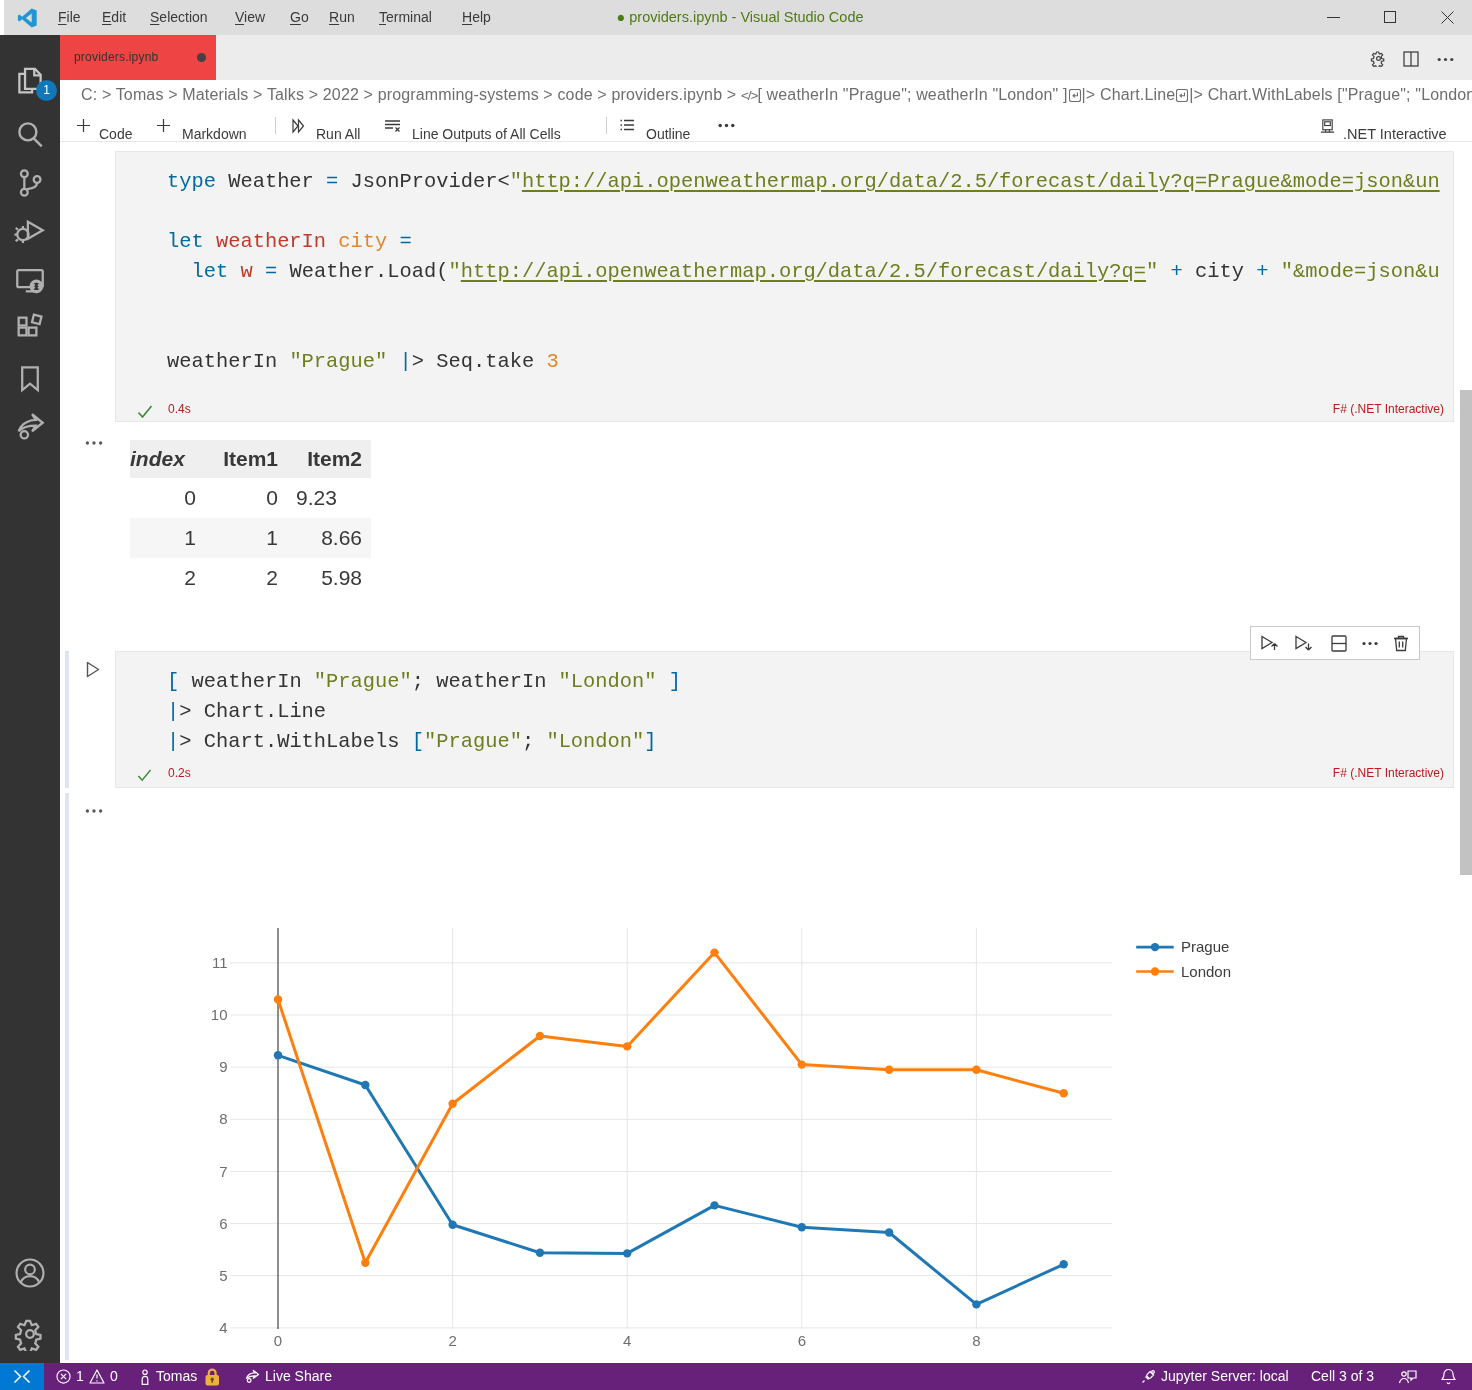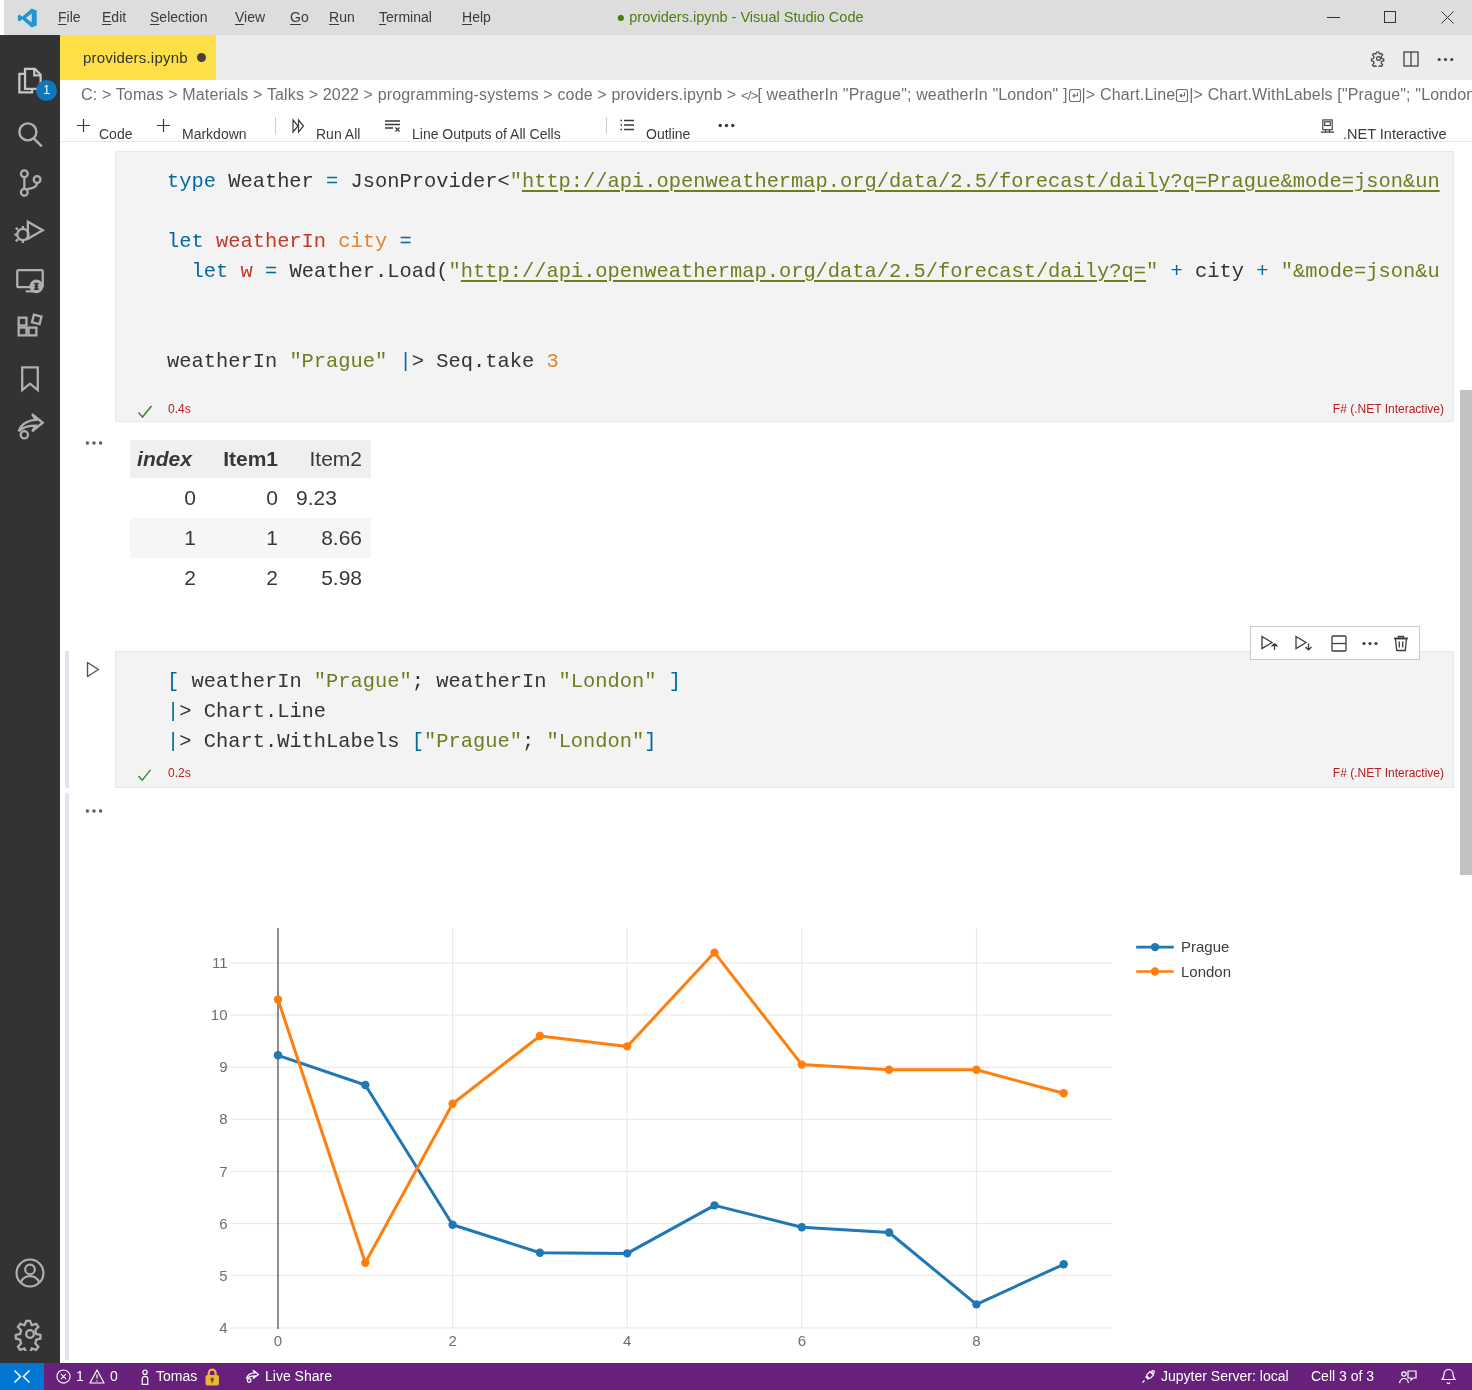--- a/index.html
+++ b/index.html
@@ -8,21 +8,21 @@
 
 #titlebar{left:4px;top:0;width:1472px;height:35px;background:#dddddd}
 .menuitem{position:absolute;top:0;height:35px;line-height:35px;font-size:14px;color:#3a3a3a}
 .menuitem u{text-decoration:underline;text-underline-offset:2px}
 #wintitle{position:absolute;top:0;left:0;width:1472px;height:35px;line-height:35px;text-align:center;font-size:14.5px;color:#4d7c0f}
 
 #actbar{left:0;top:35px;width:60px;height:1328px;background:#333333}
 .aicon{position:absolute;left:13px;width:34px;height:34px}
 
 #tabbar{left:60px;top:35px;width:1412px;height:45px;background:#ececec}
-#tab1{position:absolute;left:0;top:0;width:156px;height:45px;background:#fde047;font-size:15px;letter-spacing:0.2px;color:#333;line-height:45px;padding-left:23px}
+#tab1{position:absolute;left:0;top:0;width:156px;height:45px;background:#ef4444;font-size:12px;letter-spacing:0.2px;color:#333;line-height:45px;padding-left:14px}
 #tabdot{position:absolute;left:137px;top:18px;width:9px;height:9px;border-radius:50%;background:#424242}
 
 #crumbs{left:60px;top:80px;width:1412px;height:30px;background:#fff;font-size:16px;letter-spacing:0.15px;color:#6e6e6e;line-height:30px;white-space:nowrap;overflow:hidden;padding-left:21px}
 #codeico{font-size:13.5px;letter-spacing:-1px;color:#6e6e6e}
 .retico{vertical-align:-2px;margin:0 1px}
 
 #nbtoolbar{left:60px;top:110px;width:1412px;height:32px;background:#fff;border-bottom:1px solid #e7e7e7;font-size:14px;color:#3b3b3b}
 .tbitem{position:absolute;top:9px;height:31px;line-height:31px;white-space:nowrap}
 .tbsep{position:absolute;top:7px;width:1px;height:17px;background:#cecece}
 
@@ -192,23 +192,23 @@
  <span class="runinfo" style="right:9px;top:250px">F# (.NET Interactive)</span>
 </div>
 <svg class="abs" style="left:84px;top:439px" width="20" height="8" viewBox="0 0 20 8">
     <circle cx="3.4" cy="4" r="1.7" fill="#5a5a5a"></circle>
     <circle cx="10" cy="4" r="1.7" fill="#5a5a5a"></circle>
     <circle cx="16.6" cy="4" r="1.7" fill="#5a5a5a"></circle>
   </svg>
 
 <div class="abs" style="left:130px;top:440px;width:241px;height:38px;background:#efefef"></div>
 <div class="abs" style="left:130px;top:518px;width:241px;height:40px;background:#f6f6f6"></div>
-<div class="tbl" style="left:130px;top:440px;width:69px;height:38px;line-height:38px;text-align:center;font-weight:bold;font-style:italic">index</div>
+<div class="tbl" style="left:130px;top:440px;width:69px;height:38px;line-height:38px;text-align:left;font-weight:bold;font-style:italic">index</div>
 <div class="tbl" style="left:209px;top:440px;width:69px;height:38px;line-height:38px;text-align:right;font-weight:bold">Item1</div>
-<div class="tbl" style="left:293px;top:440px;width:69px;height:38px;line-height:38px;text-align:right;font-weight:normal">Item2</div>
+<div class="tbl" style="left:293px;top:440px;width:69px;height:38px;line-height:38px;text-align:right;font-weight:bold">Item2</div>
 <div class="tbl" style="left:130px;top:478px;width:66px;height:40px;line-height:40px;text-align:right">0</div>
 <div class="tbl" style="left:212px;top:478px;width:66px;height:40px;line-height:40px;text-align:right">0</div>
 <div class="tbl" style="left:296px;top:478px;width:66px;height:40px;line-height:40px;text-align:left">9.23</div>
 <div class="tbl" style="left:130px;top:518px;width:66px;height:40px;line-height:40px;text-align:right">1</div>
 <div class="tbl" style="left:212px;top:518px;width:66px;height:40px;line-height:40px;text-align:right">1</div>
 <div class="tbl" style="left:296px;top:518px;width:66px;height:40px;line-height:40px;text-align:right">8.66</div>
 <div class="tbl" style="left:130px;top:558px;width:66px;height:40px;line-height:40px;text-align:right">2</div>
 <div class="tbl" style="left:212px;top:558px;width:66px;height:40px;line-height:40px;text-align:right">2</div>
 <div class="tbl" style="left:296px;top:558px;width:66px;height:40px;line-height:40px;text-align:right">5.98</div>
 

